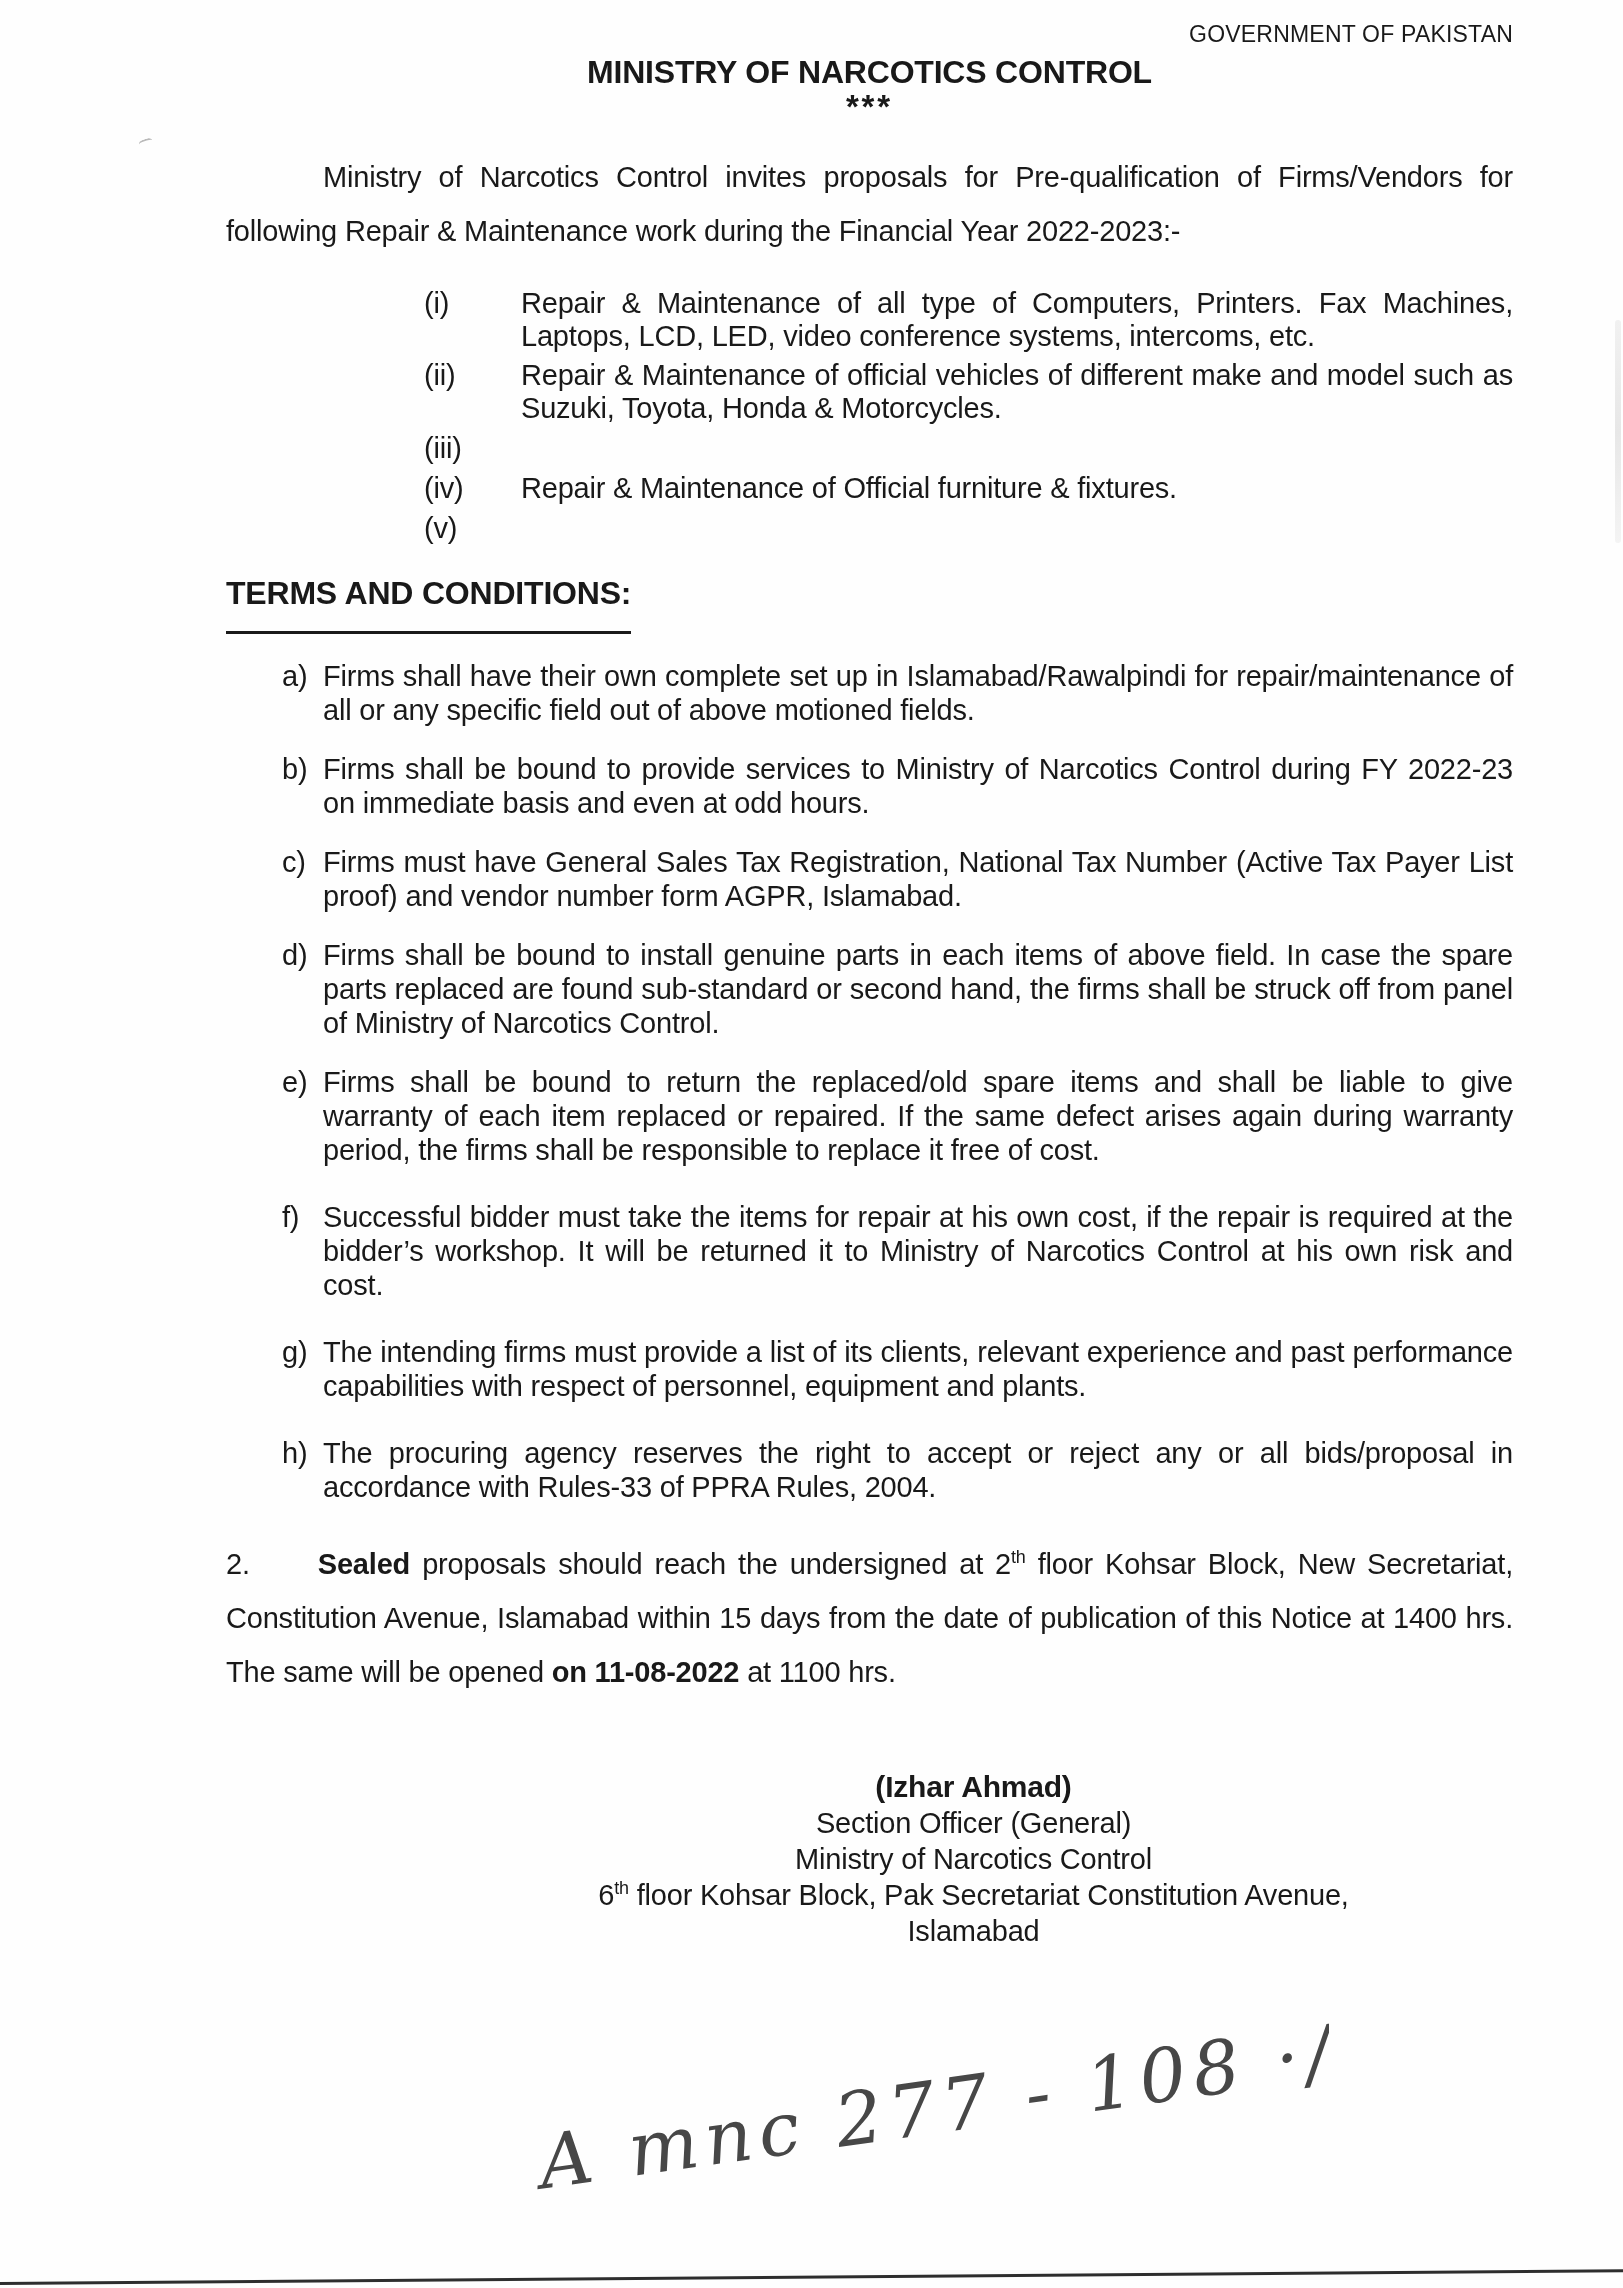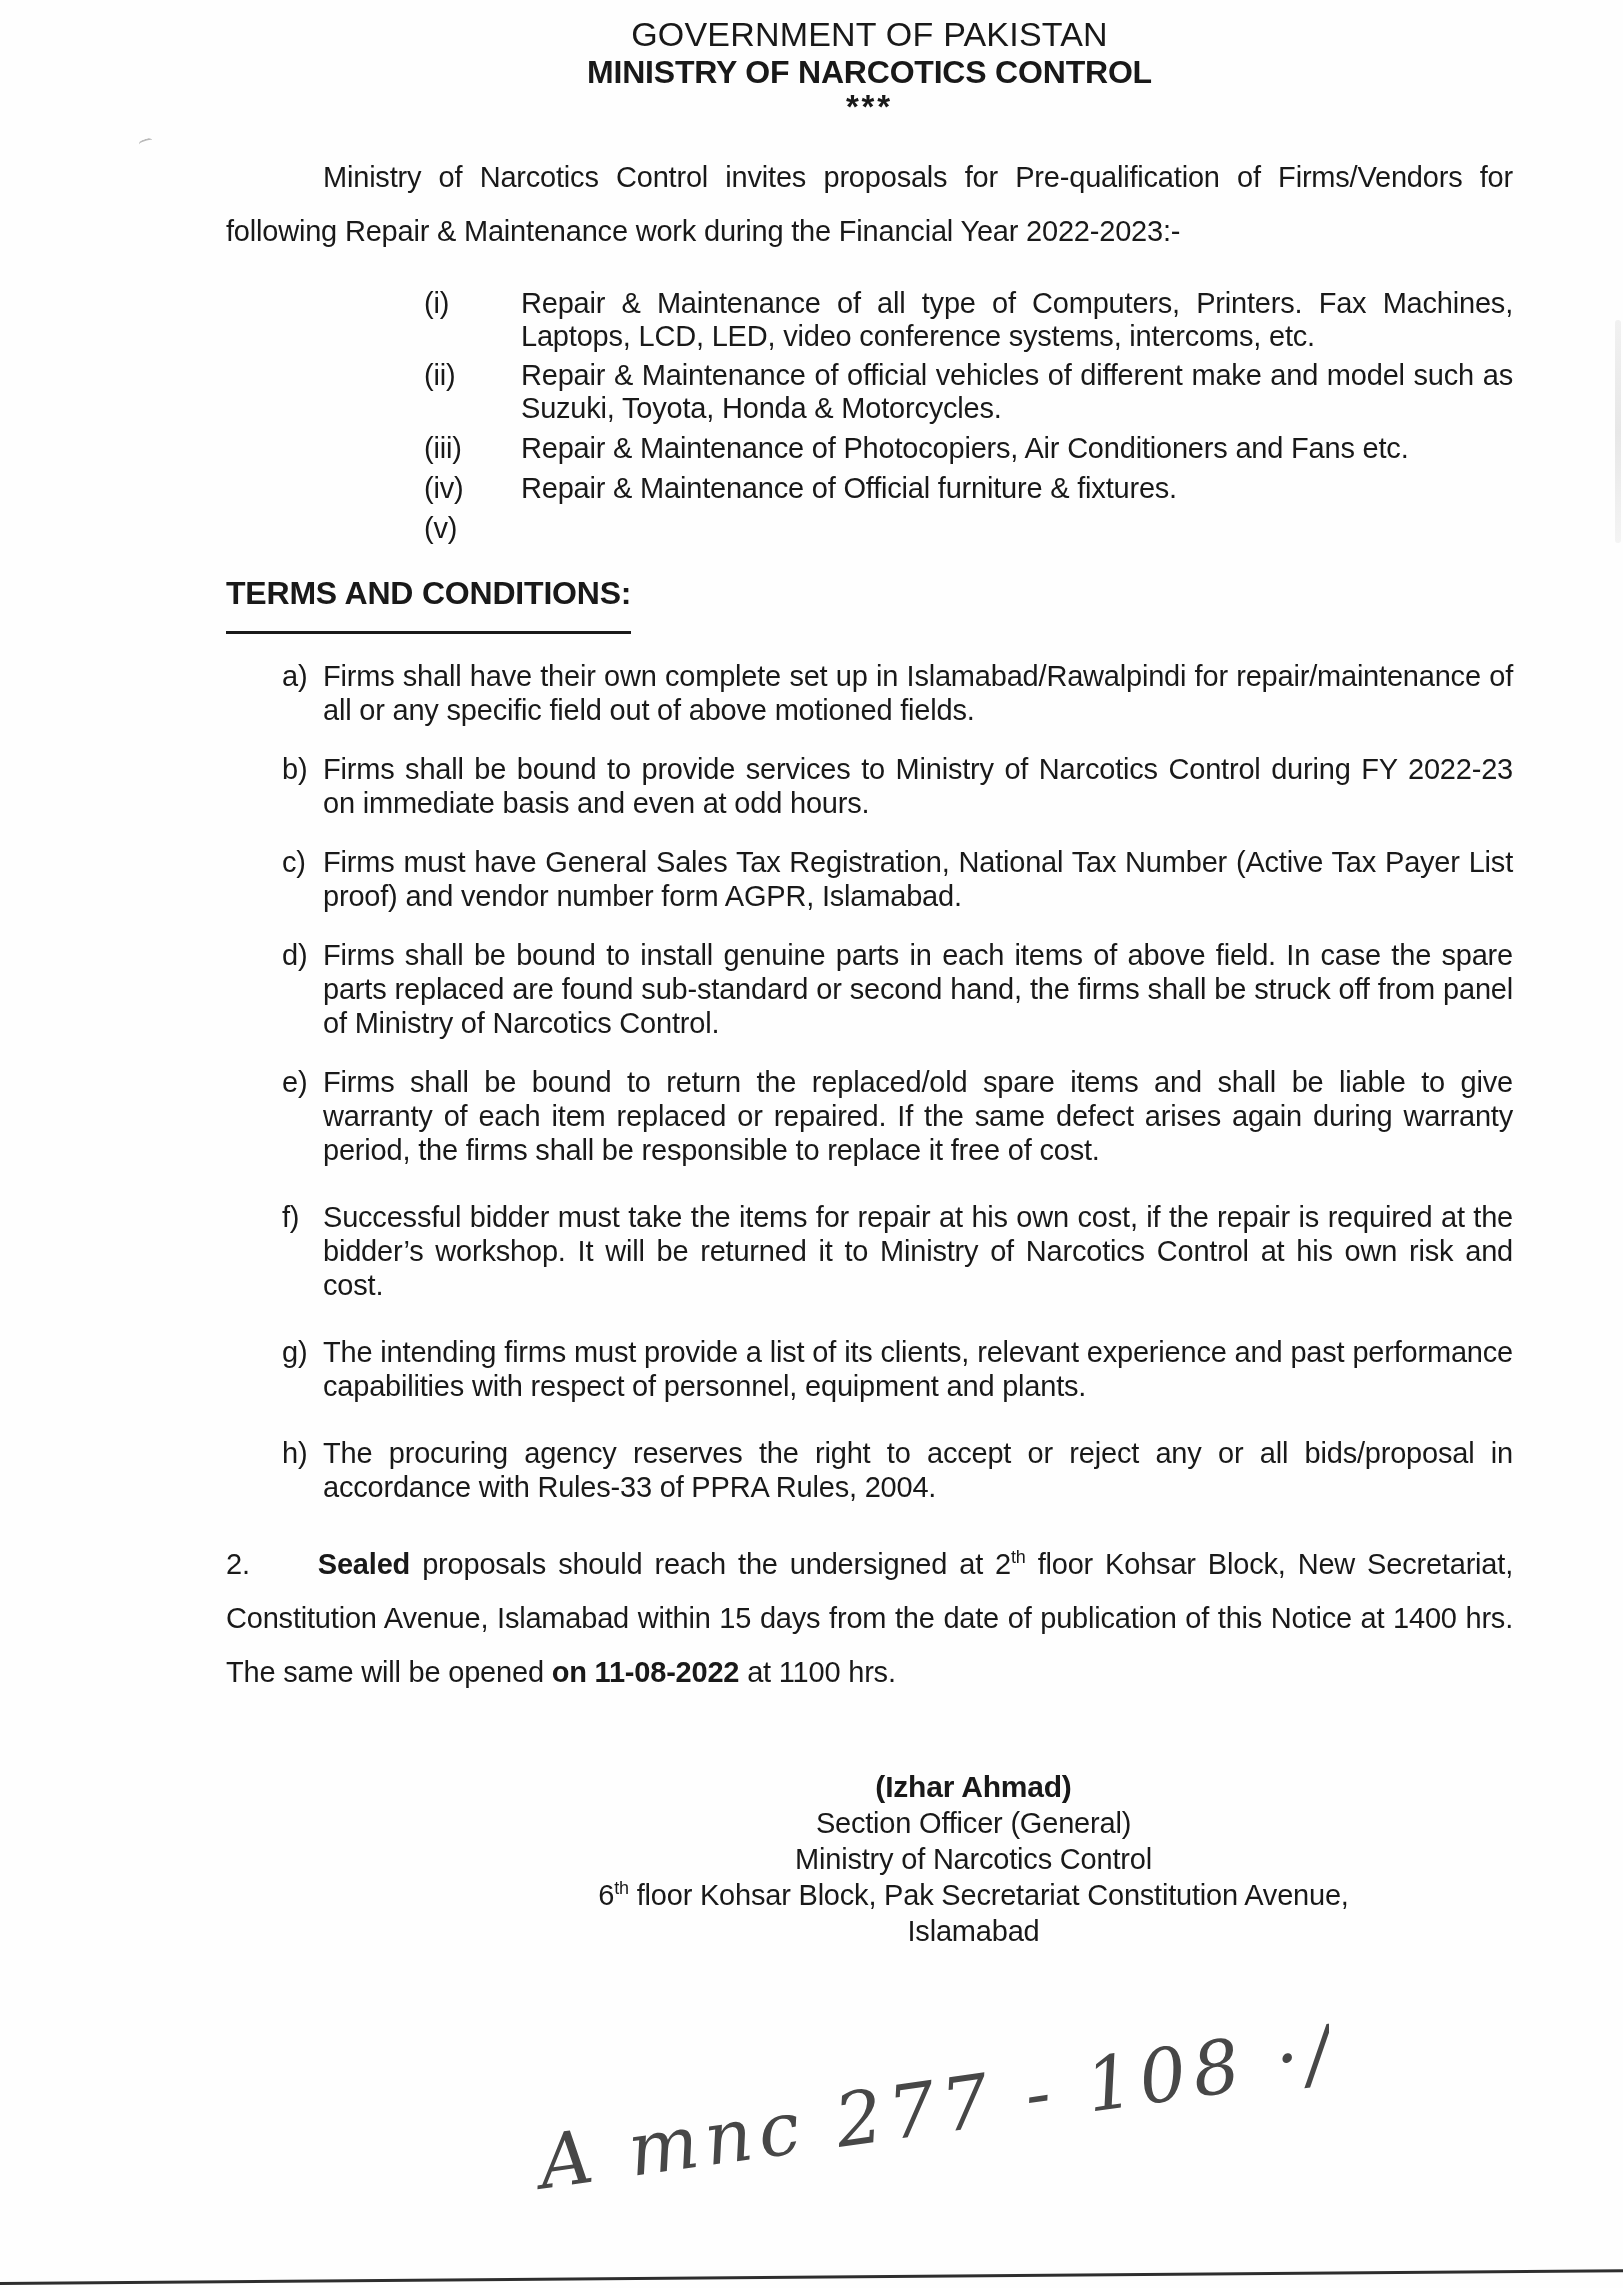--- a/index.html
+++ b/index.html
@@ -13,21 +13,21 @@
     font-size:29px;
     letter-spacing:-0.2px;
   }
   .content{
     position:absolute;
     left:226px; right:110px; top:0;
     padding-top:15.5px;
   }
   
   .hdr{ text-align:center; }
-  .gov-line{ font-size:34px; line-height:37px; letter-spacing:0.2px;}
+  .gov-line{ font-size:23px; line-height:37px; letter-spacing:0.2px;text-align:right;}
   .ministry-line{ font-size:32px; font-weight:bold; line-height:39px; }
   .stars-line{ font-size:33px; font-weight:bold; line-height:29px; letter-spacing:2.9px;}
   .notice-title{ margin-top:15.5px; font-size:34px; font-weight:bold; line-height:41px;}
   .notice-title span{ display:inline-block; border-bottom:3.9px solid #1a1a1a; padding-bottom:1px; letter-spacing:0.2px;}
   
   .intro{
     margin-top:29px;
     text-align:justify;
     text-indent:97px;
     line-height:54px;
@@ -101,21 +101,20 @@
       <div class="witem">
         <span class="wnum">(i)</span>
         <span class="wtext">Repair &amp; Maintenance of all type of Computers, Printers. Fax Machines, Laptops, LCD, LED, video conference systems, intercoms, etc.</span>
       </div>
       <div class="witem">
         <span class="wnum">(ii)</span>
         <span class="wtext">Repair &amp; Maintenance of official vehicles of different make and model such as Suzuki, Toyota, Honda &amp; Motorcycles.</span>
       </div>
       <div class="witem">
         <span class="wnum">(iii)</span>
-        <span class="wtext">Repair &amp; Maintenance of Photocopiers, Air Conditioners and Fans etc.</span>
       </div>
       <div class="witem">
         <span class="wnum">(iv)</span>
         <span class="wtext">Repair &amp; Maintenance of Official furniture &amp; fixtures.</span>
       </div>
       <div class="witem">
         <span class="wnum">(v)</span>
       </div>
     </div>
 

